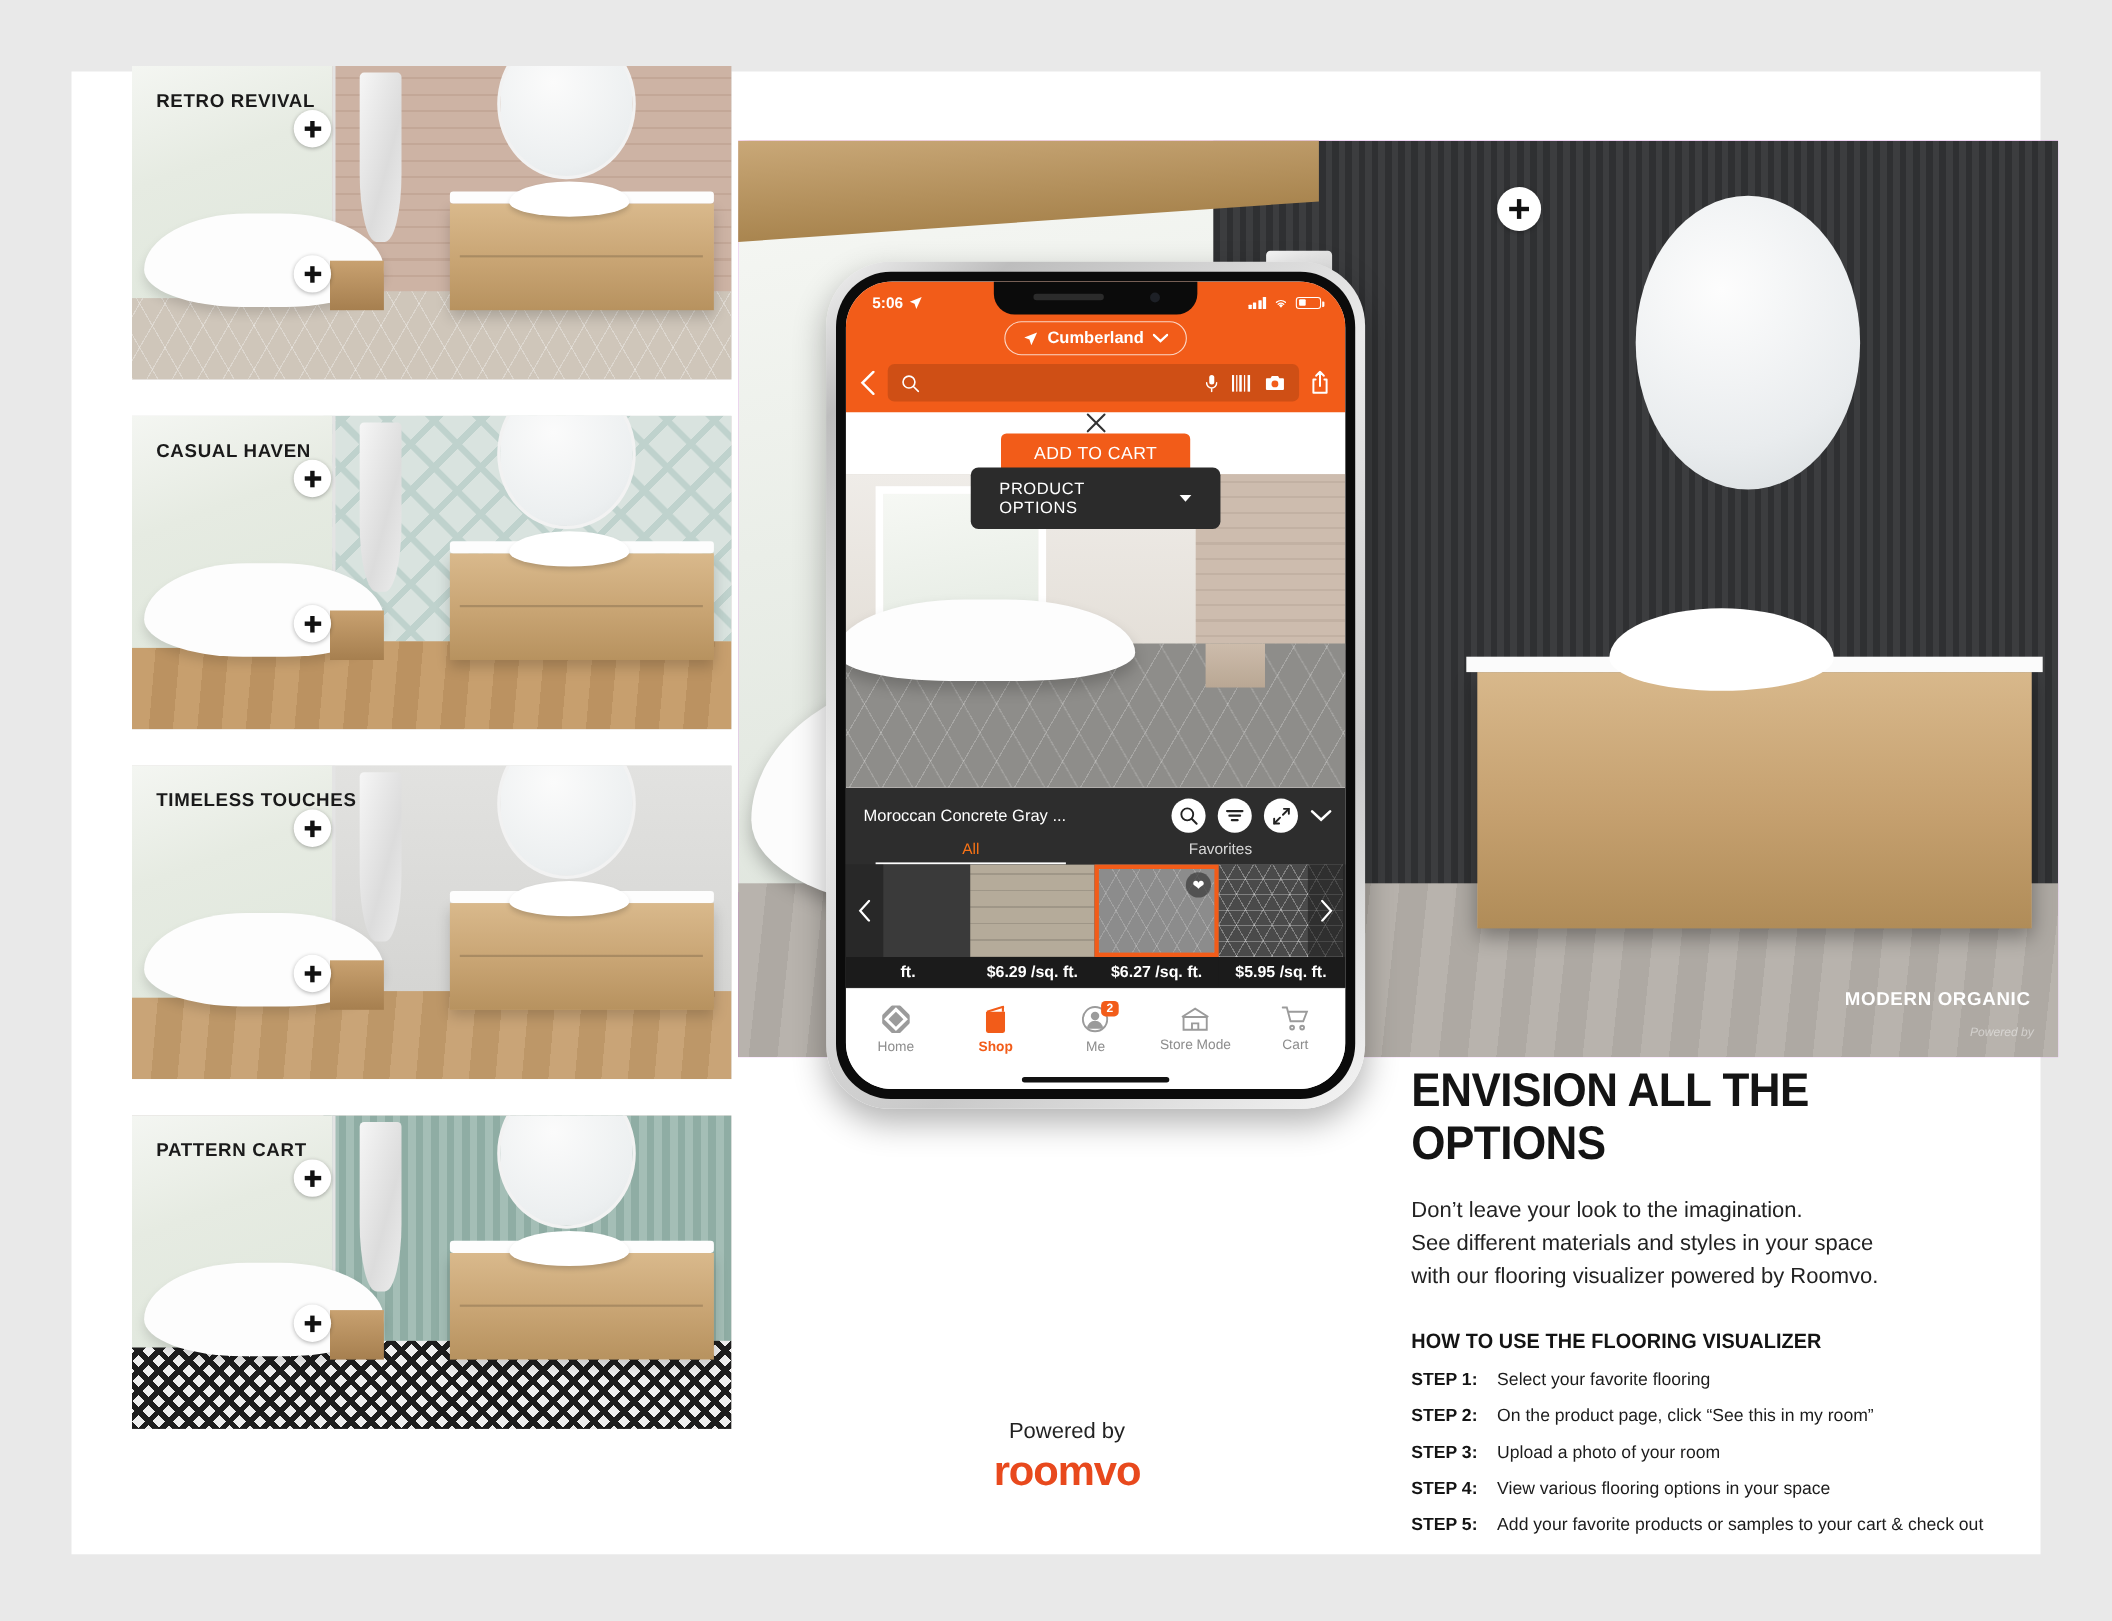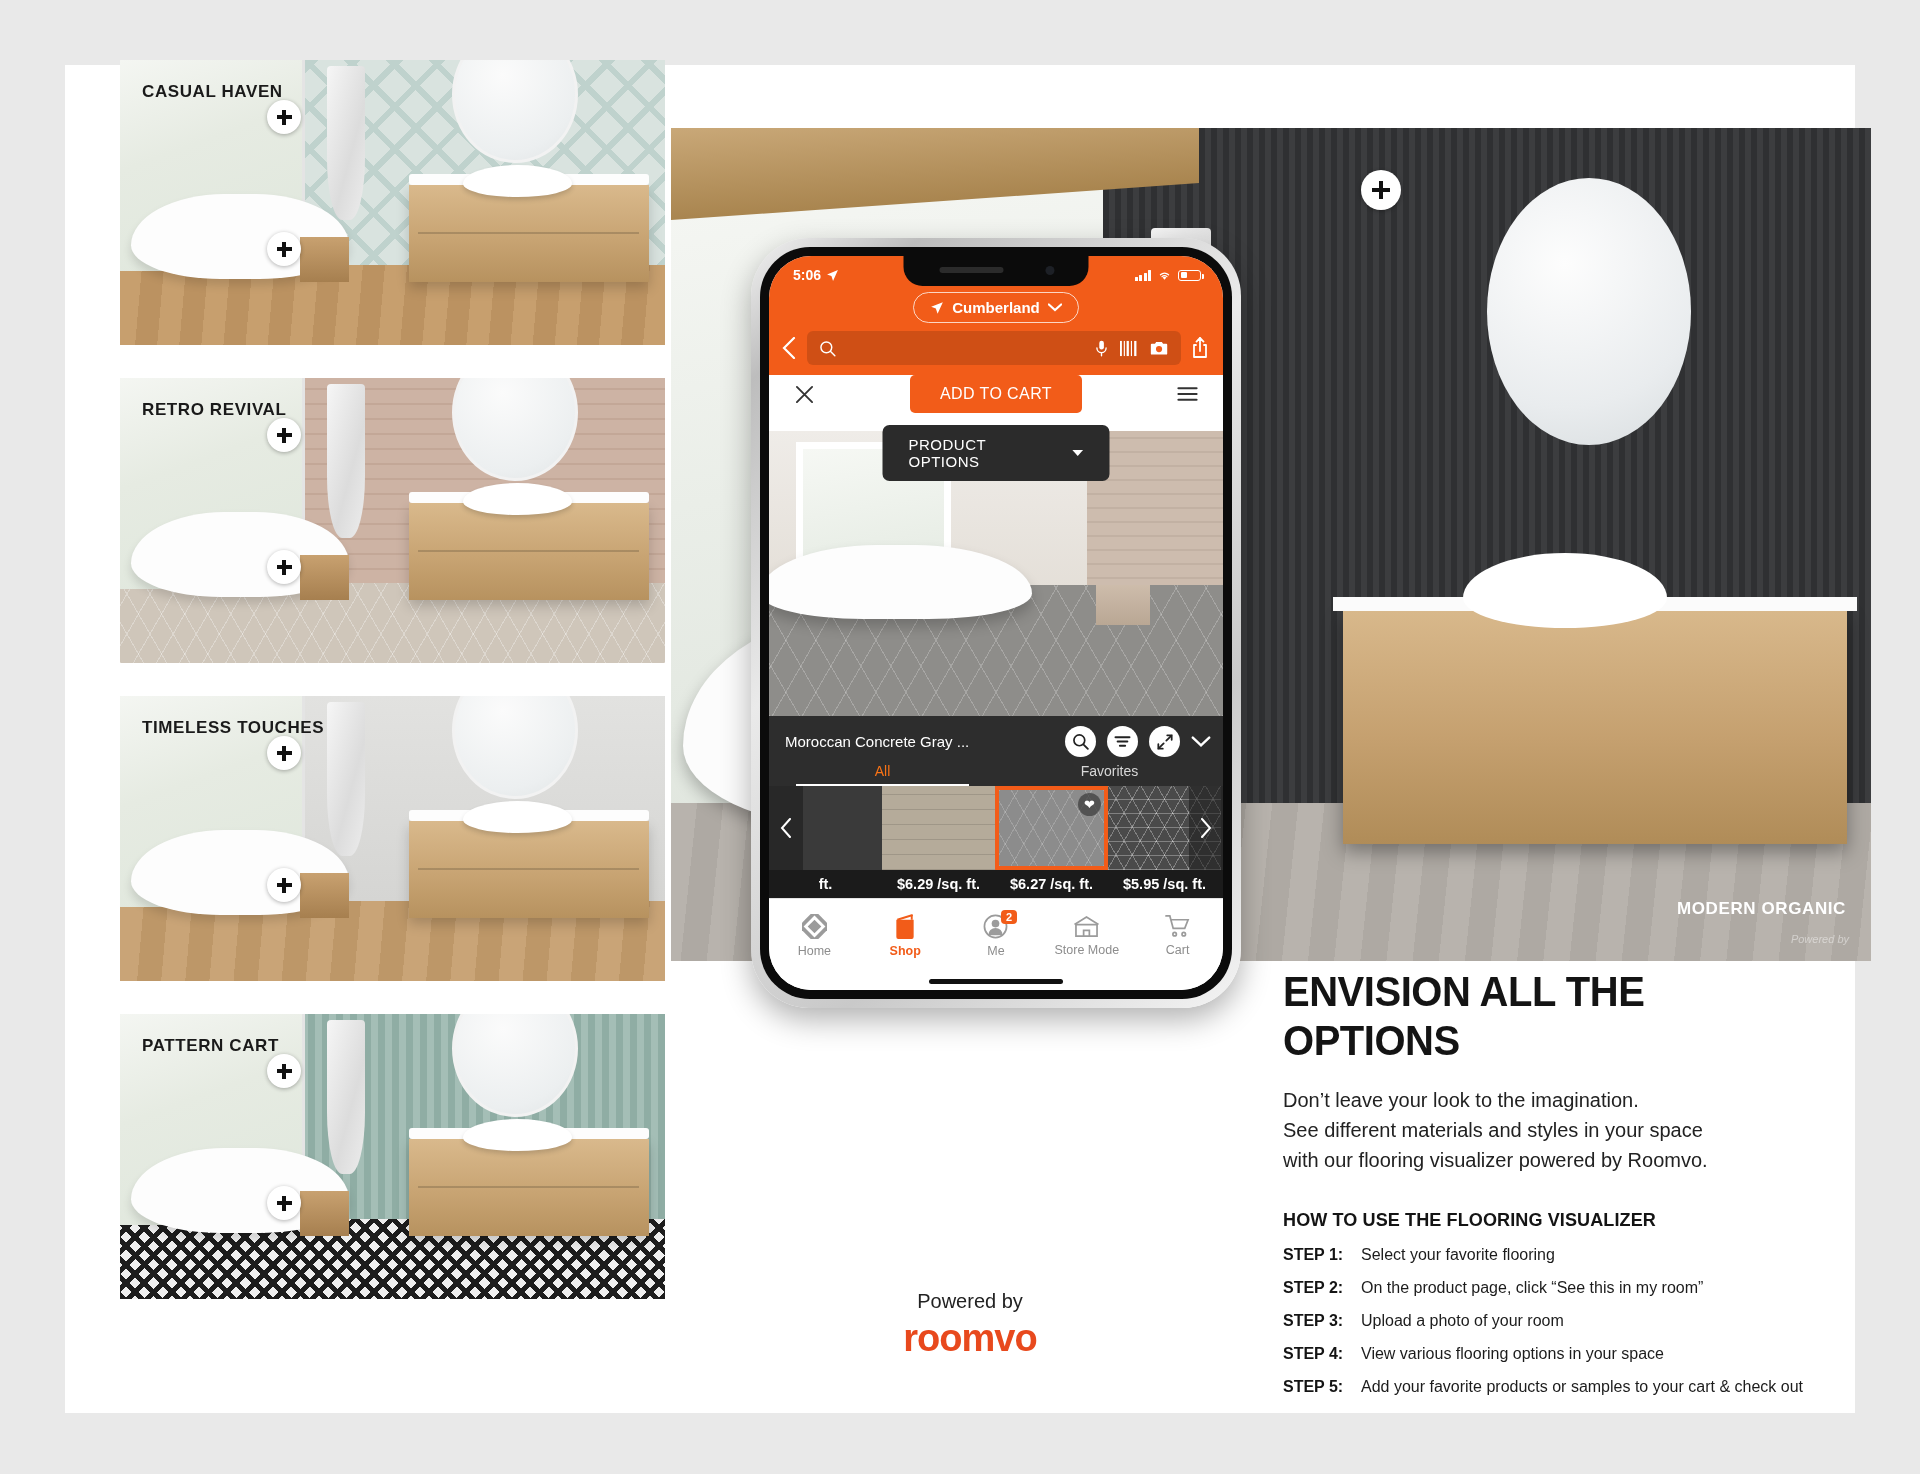--- a/index.html
+++ b/index.html
@@ -230,22 +230,23 @@
   #searchrow { display:flex; align-items:center; gap:10px; padding: 0 14px 10px 12px; }
   #searchbar {
     flex: 1; height: 34px; border-radius: 6px;
     background: rgba(0,0,0,.14);
     display: flex; align-items: center; gap: 12px; padding: 0 12px;
   }
   #searchbar .grow { flex: 1; }
 
   #actionbar {
     position: relative; height: 56px; background: #fff;
-    display: flex; align-items: flex-start; justify-content: space-between;
+    display: flex; align-items: center; justify-content: space-between;
     padding: 0 16px;
+    flex-direction: column;
   }
   .round-btn { width: 38px; height: 38px; border-radius: 50%; background:#fff;
     display:flex; align-items:center; justify-content:center; }
   #add-to-cart {
     background: #f25c19; color: #fff; border-radius: 5px;
     padding: 10px 30px; font-size: 16px; letter-spacing: .4px;
     font-family: "Liberation Sans", sans-serif;
   }
   #product-options {
     position: absolute; left: 50%; transform: translateX(-50%);
@@ -350,57 +351,57 @@
   .step-k { font-weight: 800; color:#141414; min-width: 68px; }
   .step-v { color:#1c1c1c; }
 </style>
 </head>
 <body>
 
 <div id="page-outer">
   <div id="page-white"></div>
 
   <div id="style-column">
+
+    <div class="style-card">
+      <div class="scene">
+        <div class="wall" style="background:repeating-linear-gradient(0deg,#cdb3a4 0px,#cdb3a4 13px,#c3a797 13px,#c3a797 15px);"></div>
+        <div class="floor" style="background:#cfc6ba;background-image:repeating-linear-gradient(60deg,rgba(255,255,255,.3) 0 1px,transparent 1px 20px),repeating-linear-gradient(-60deg,rgba(255,255,255,.3) 0 1px,transparent 1px 20px);"></div>
+        <div class="window"></div>
+        <div class="towel"></div>
+        <div class="mirror"></div>
+        <div class="tub"></div>
+        <div class="stool"></div>
+        <div class="vanity"></div>
+        <div class="basin"></div>
+      </div>
+      <div class="style-label">RETRO REVIVAL</div>
+      <div class="plus-btn" style="left:147px; top:40px;"></div>
+      <div class="plus-btn" style="left:147px; top:172px;"></div>
+    </div>
 
     <div class="style-card">
       <div class="scene">
         <div class="wall" style="background:#d9e3df;background-image:repeating-linear-gradient(45deg,#bfd2cd 0 6px,transparent 6px 30px),repeating-linear-gradient(-45deg,#bfd2cd 0 6px,transparent 6px 30px);"></div>
         <div class="floor" style="background:repeating-linear-gradient(95deg,#c79f6e 0px,#c79f6e 22px,#bb9261 22px,#bb9261 44px);"></div>
         <div class="window"></div>
         <div class="towel"></div>
         <div class="mirror"></div>
         <div class="tub"></div>
         <div class="stool"></div>
         <div class="vanity"></div>
         <div class="basin"></div>
       </div>
       <div class="style-label">CASUAL HAVEN</div>
       <div class="plus-btn" style="left:147px; top:40px;"></div>
       <div class="plus-btn" style="left:147px; top:172px;"></div>
     </div>
 
     <div class="style-card">
       <div class="scene">
-        <div class="wall" style="background:repeating-linear-gradient(0deg,#cdb3a4 0px,#cdb3a4 13px,#c3a797 13px,#c3a797 15px);"></div>
-        <div class="floor" style="background:#cfc6ba;background-image:repeating-linear-gradient(60deg,rgba(255,255,255,.3) 0 1px,transparent 1px 20px),repeating-linear-gradient(-60deg,rgba(255,255,255,.3) 0 1px,transparent 1px 20px);"></div>
-        <div class="window"></div>
-        <div class="towel"></div>
-        <div class="mirror"></div>
-        <div class="tub"></div>
-        <div class="stool"></div>
-        <div class="vanity"></div>
-        <div class="basin"></div>
-      </div>
-      <div class="style-label">RETRO REVIVAL</div>
-      <div class="plus-btn" style="left:147px; top:40px;"></div>
-      <div class="plus-btn" style="left:147px; top:172px;"></div>
-    </div>
-
-    <div class="style-card">
-      <div class="scene">
         <div class="wall" style="background:linear-gradient(180deg,#e2e2e0,#d5d5d3);"></div>
         <div class="floor" style="background:repeating-linear-gradient(95deg,#c9a477 0px,#c9a477 24px,#bd9768 24px,#bd9768 48px);"></div>
         <div class="window"></div>
         <div class="towel"></div>
         <div class="mirror"></div>
         <div class="tub"></div>
         <div class="stool"></div>
         <div class="vanity"></div>
         <div class="basin"></div>
       </div>

